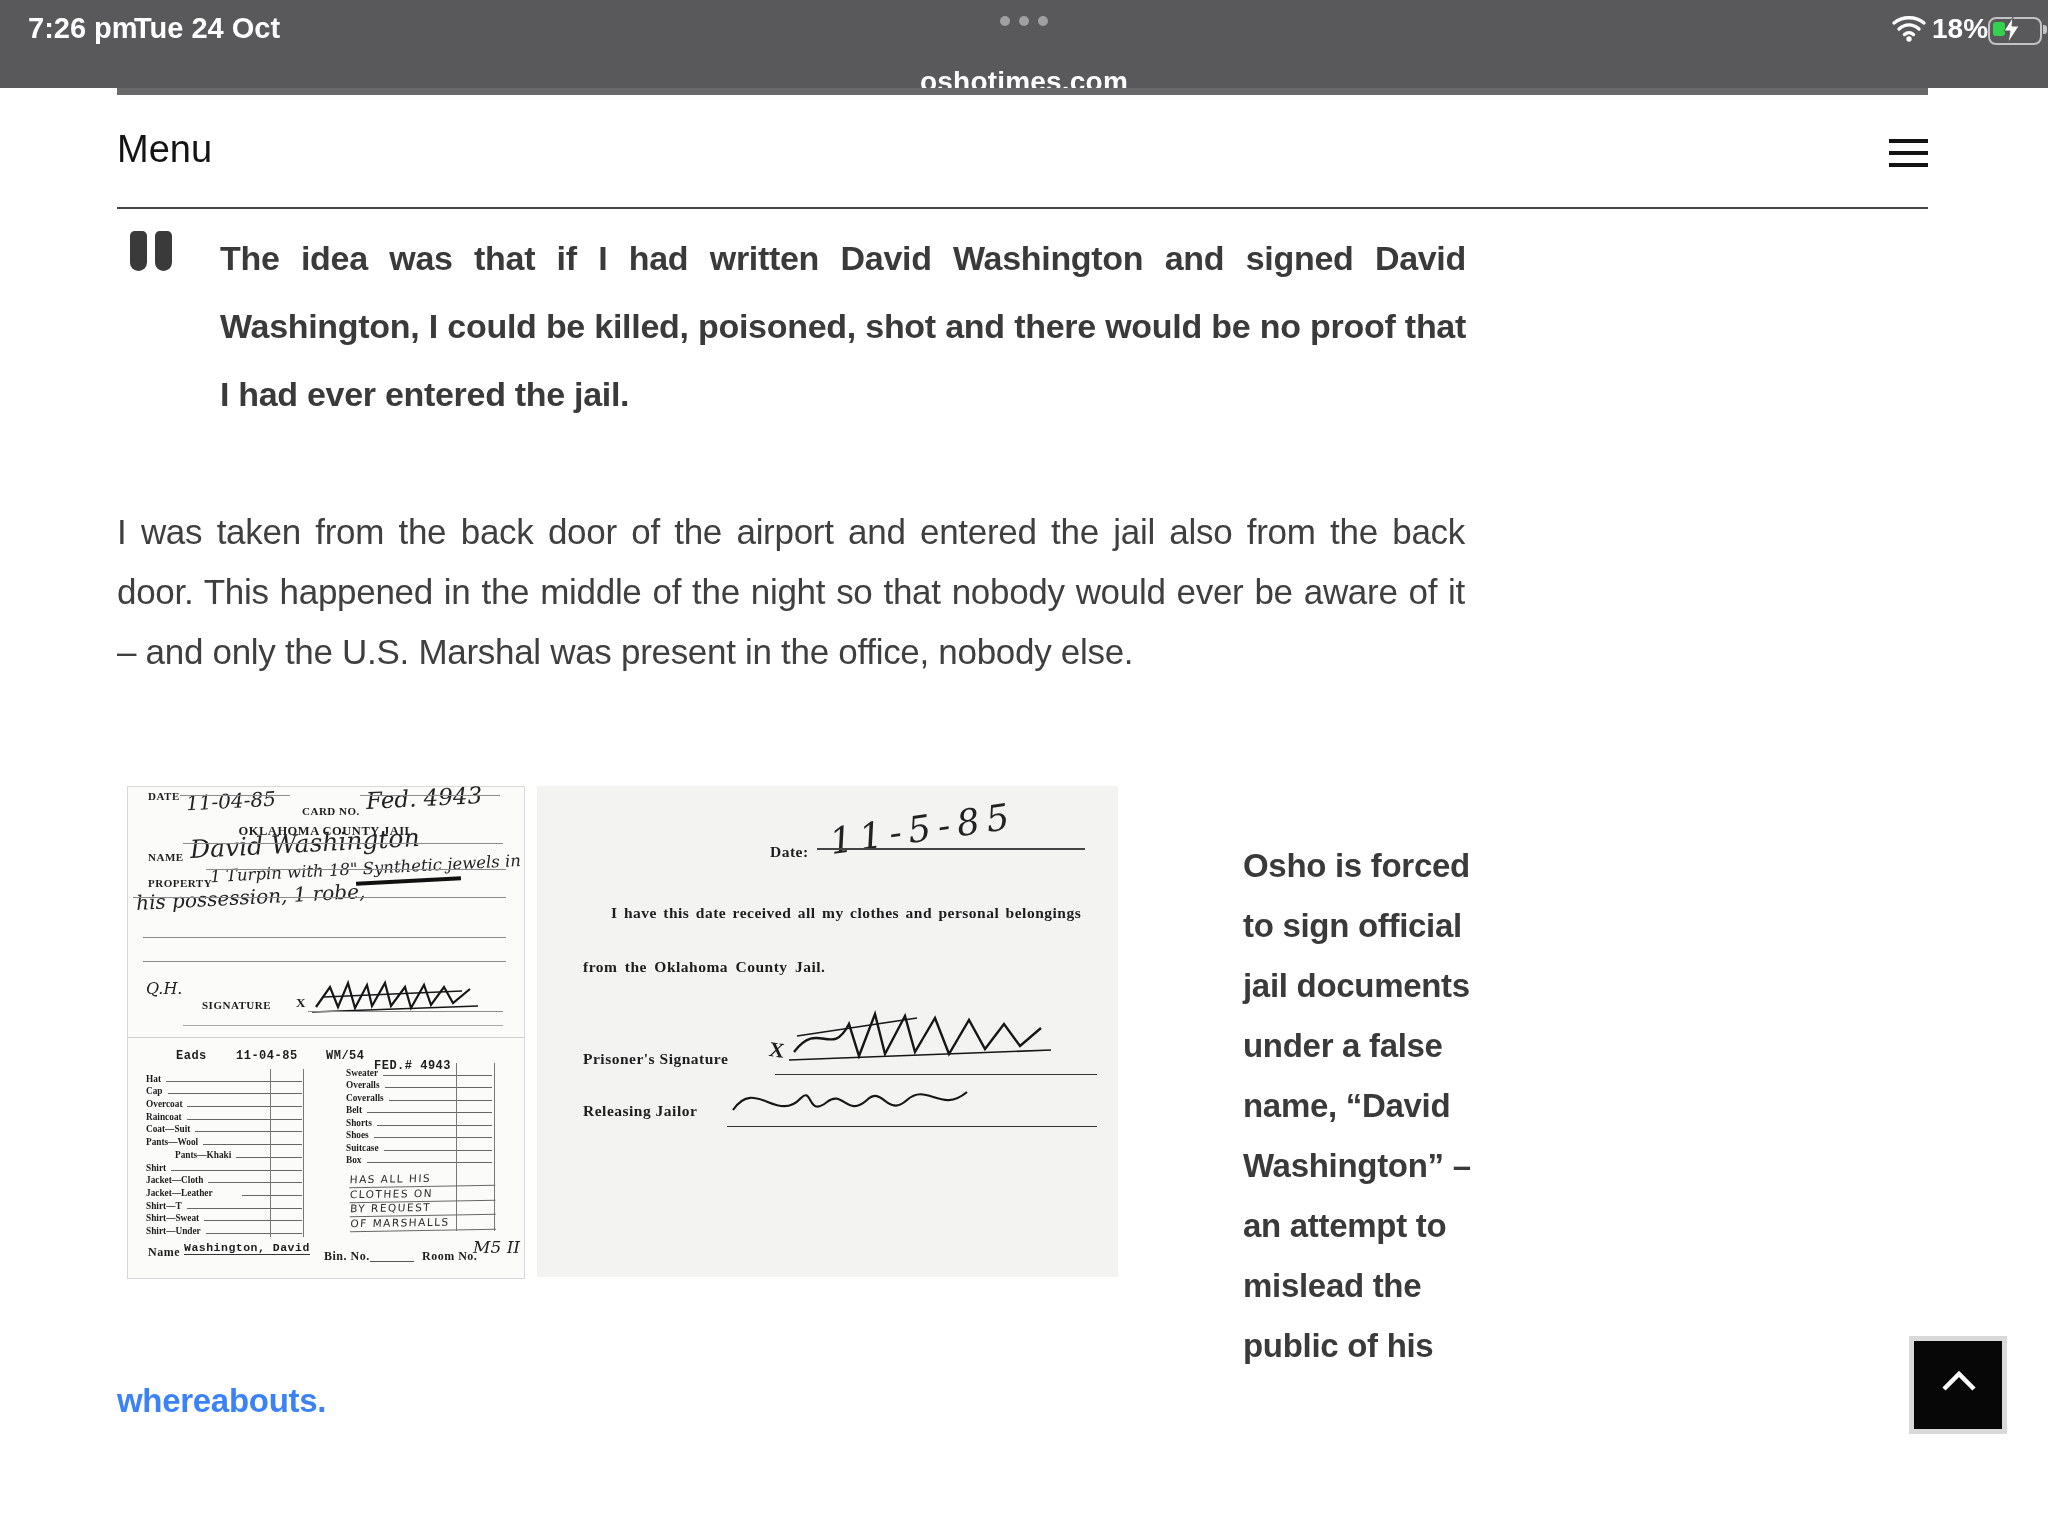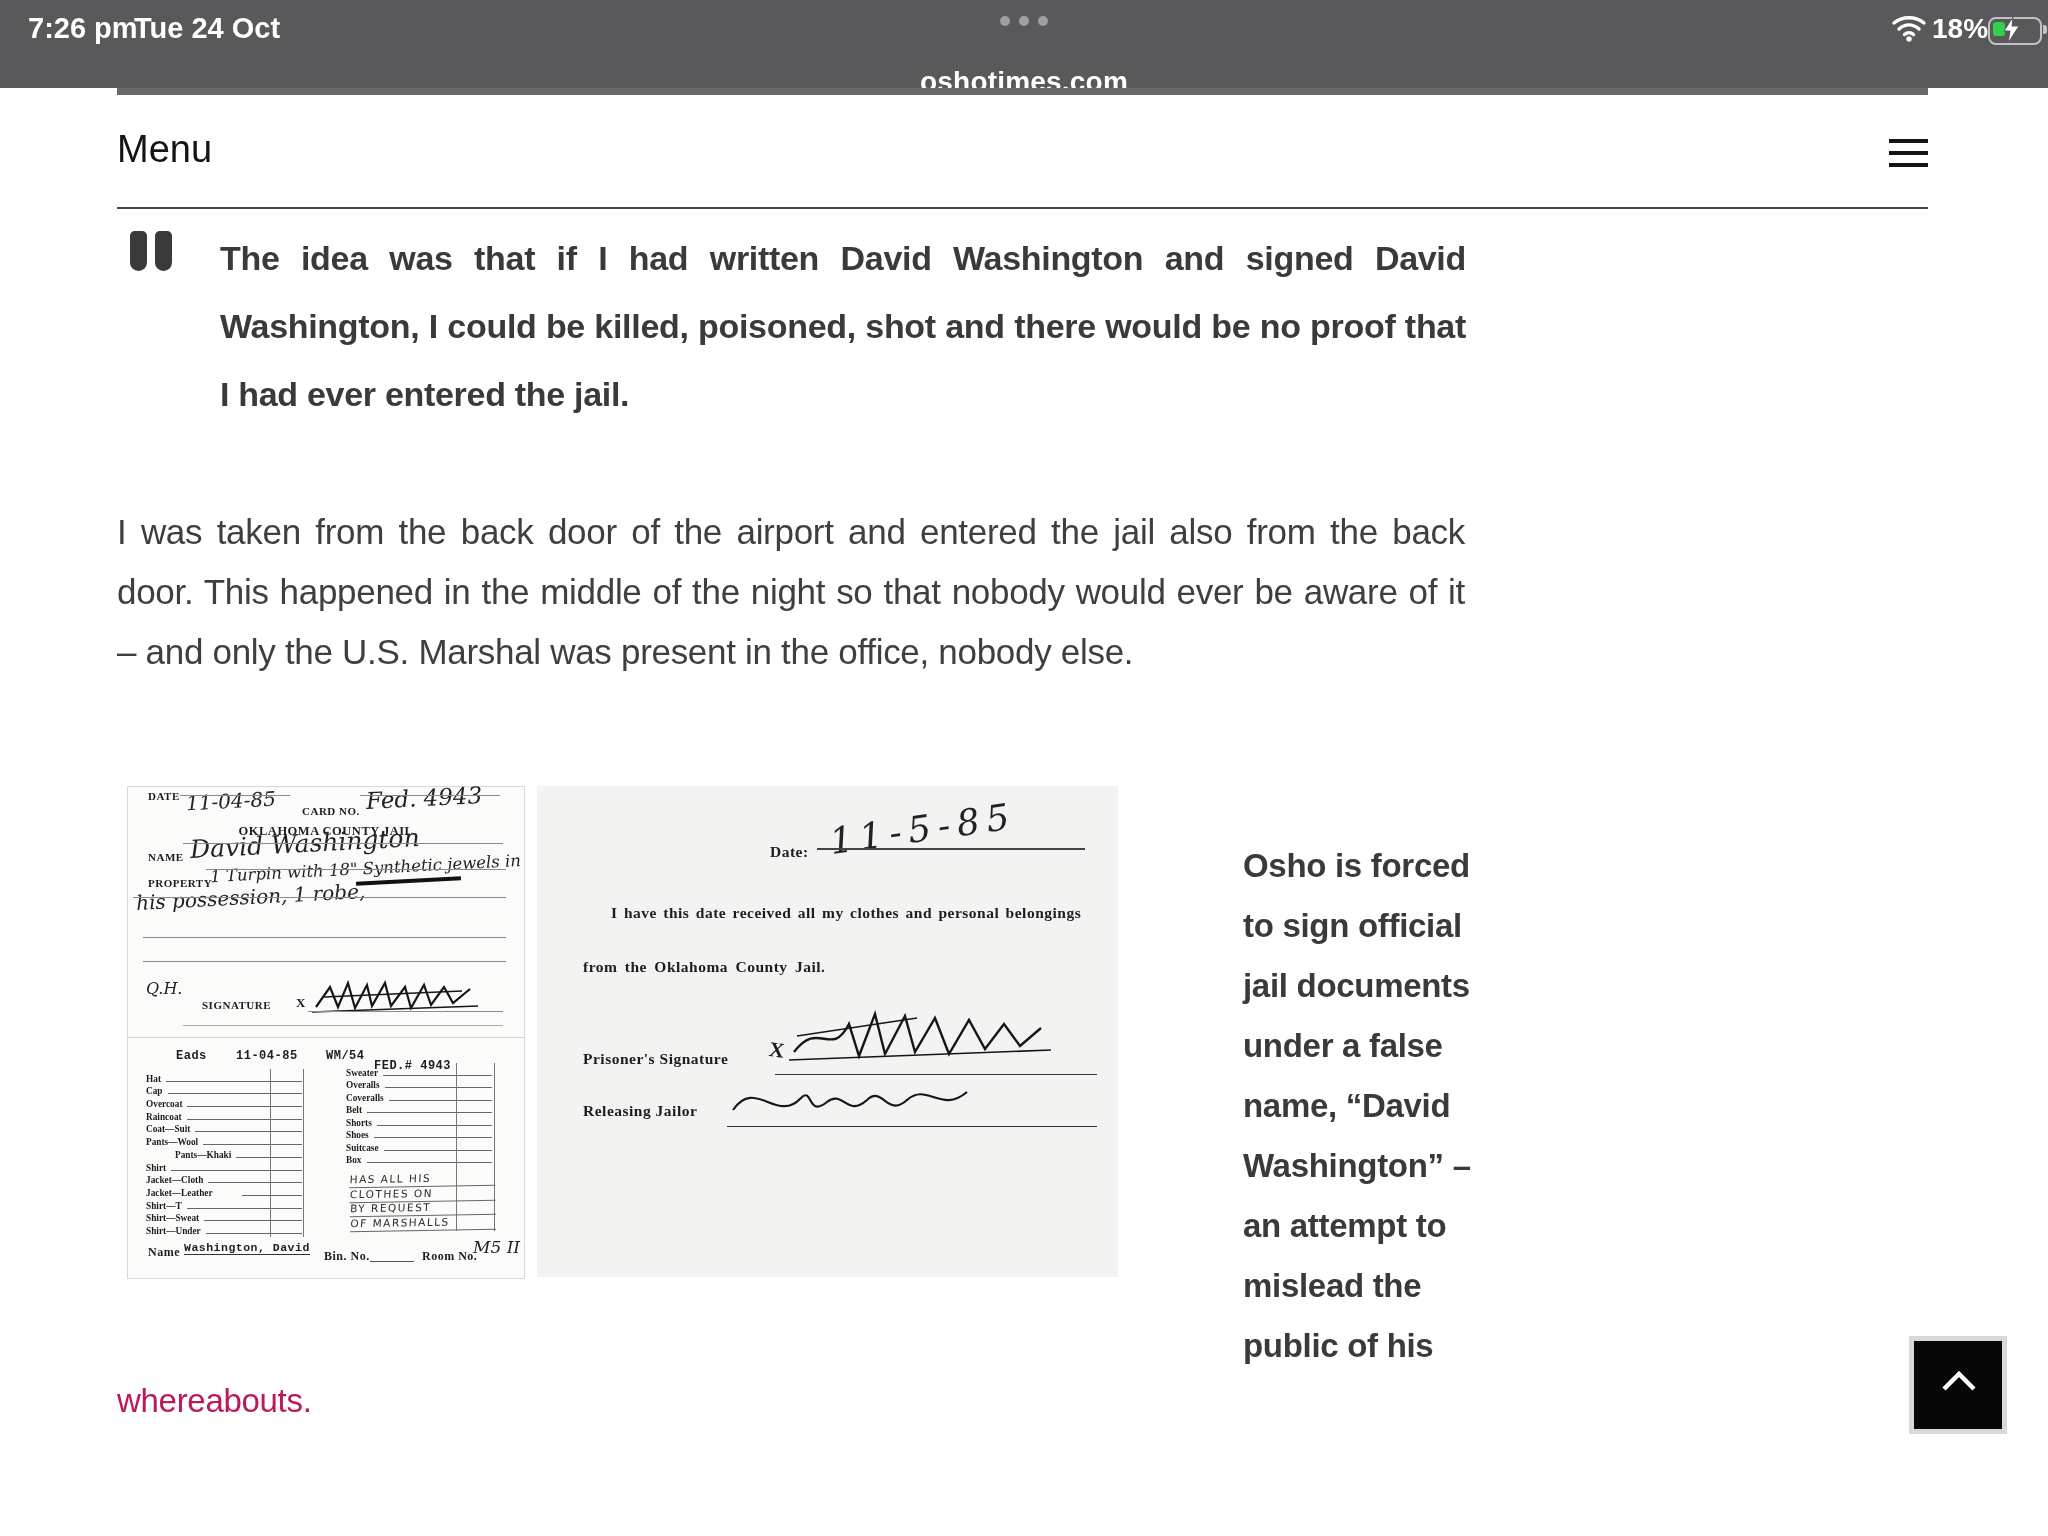--- a/index.html
+++ b/index.html
@@ -47,21 +47,21 @@
   .strike{position:absolute;height:4px;background:#111;transform:rotate(-3deg);}
   .inv{position:absolute;}
   .inv-row{display:flex;align-items:flex-end;}
   .inv-label{font-size:9.3px;font-weight:bold;font-family:"Liberation Serif",serif;white-space:nowrap;}
   .inv-line{flex:1;border-bottom:1px solid #666;margin:0 2px 2px 5px;}
   .note{position:absolute;transform:rotate(-1deg);}
   .note-line{font-family:"DejaVu Sans",sans-serif;font-size:10.5px;letter-spacing:1.5px;color:#2a2a2a;
              border-bottom:1px solid #666;height:13.5px;width:146px;transform:skewX(-4deg);white-space:nowrap;}
   .caption-side{position:absolute;left:1243px;top:836px;width:228px;font-size:33px;font-weight:bold;
                 color:#3a3a3a;line-height:60px;letter-spacing:-.3px;}
-  .caption-below{position:absolute;left:117px;top:1382px;font-size:33px;font-weight:normal;color:#be185d;letter-spacing:-.3px;}
+  .caption-below{position:absolute;left:117px;top:1382px;font-size:33px;font-weight:bold;color:#3b82f6;letter-spacing:-.3px;}
   .caption-line2{position:absolute;left:117px;top:1443px;font-size:33px;font-weight:bold;color:#3a3a3a;letter-spacing:-.3px;}
 
   
   .scrolltop{position:absolute;left:1909px;top:1336px;width:88px;height:88px;background:#070707;
              border:5px solid #d9d9d9;cursor:pointer;}
   .scrolltop svg{position:absolute;left:26px;top:28px;}
 </style>
 </head>
 <body>
 

